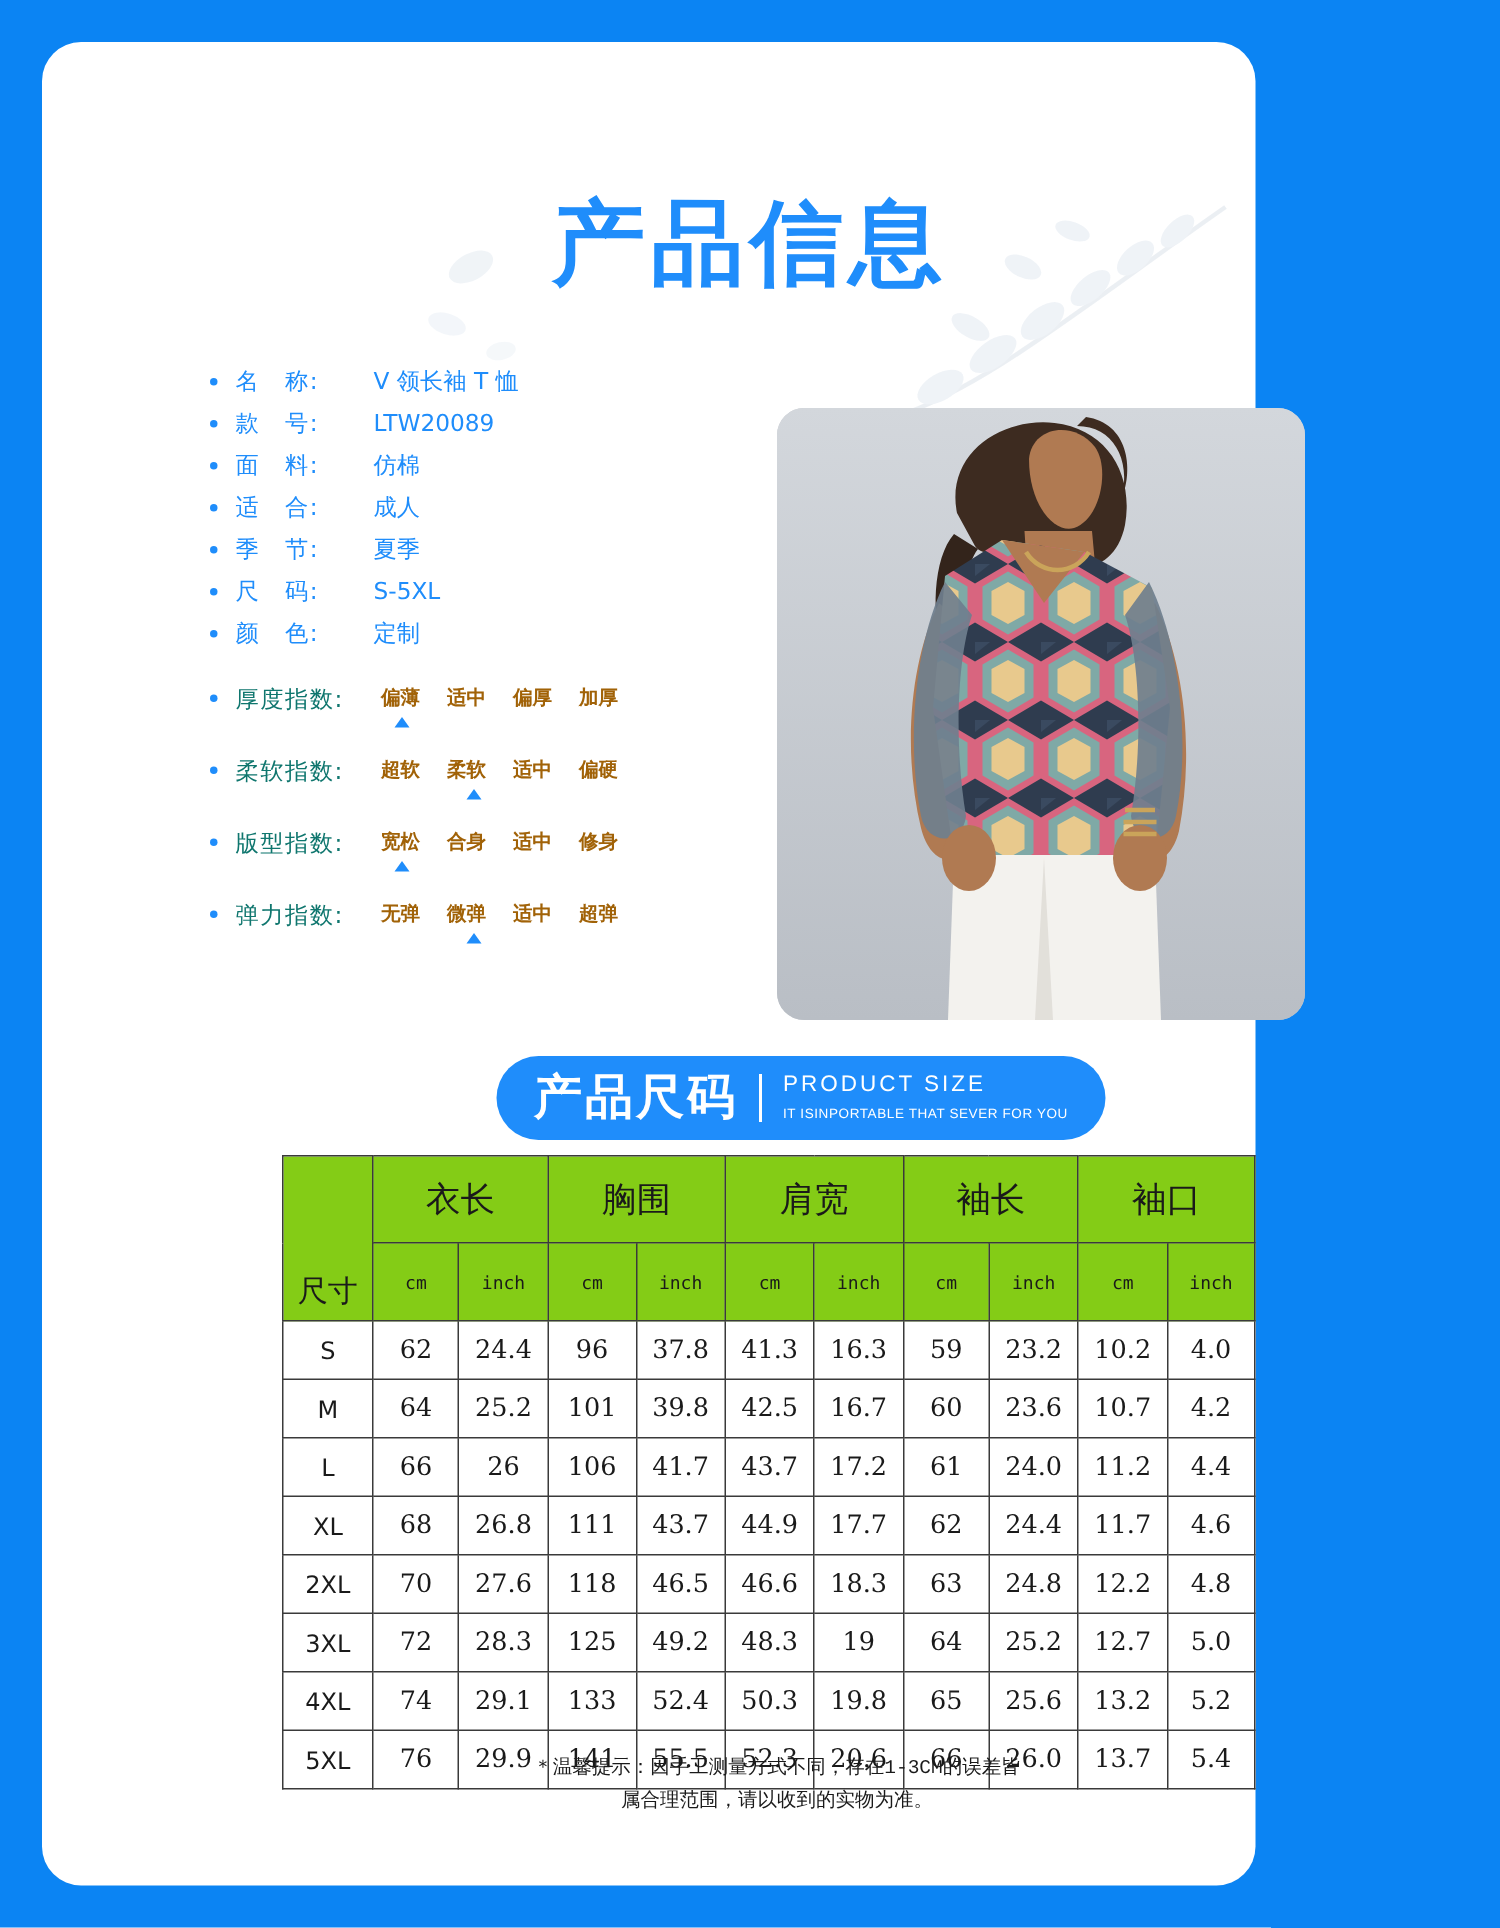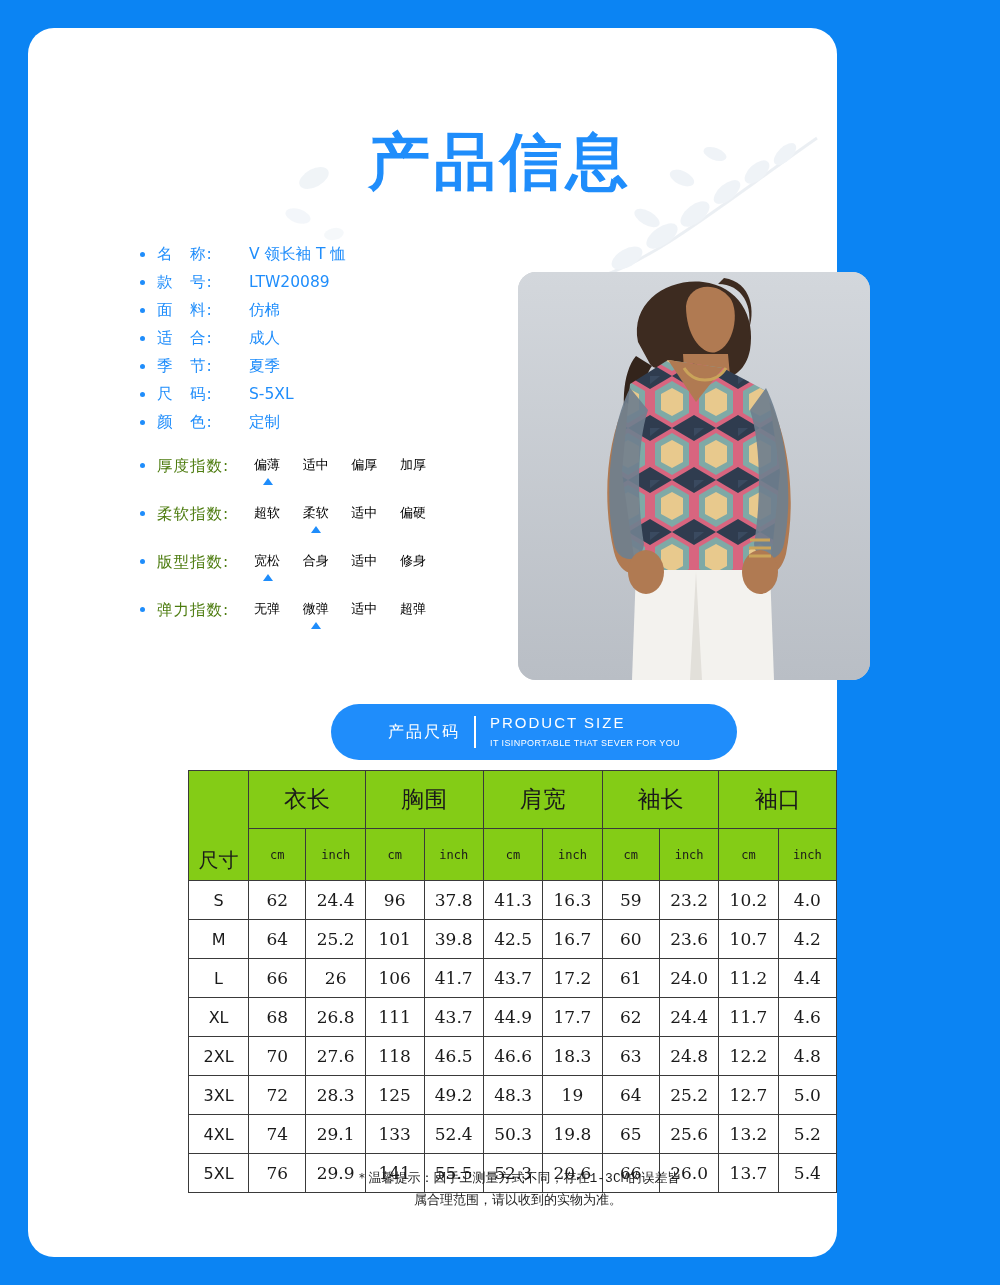--- a/index.html
+++ b/index.html
@@ -73,34 +73,34 @@
     left: 112px; top: 428px;
     width: 360px;
   }
   .idx-row {
     display: flex;
     align-items: flex-start;
     margin-bottom: 26px;
   }
   .idx-label {
     font-size: 15.5px;
-    color: #4d7c0f;
+    color: #0f766e;
     width: 88px;
     flex: none;
     font-family: "DejaVu Sans", sans-serif;
     letter-spacing: 1px;
   }
   .idx-scale { position: relative; width: 190px; }
   .idx-opts {
     display: flex;
-    justify-content: space-between;
     font-size: 13px;
-    color: #000000;
+    color: #a16207;
     font-family: "DejaVu Sans", sans-serif;
     padding-bottom: 4px;
+    font-weight: bold;
   }
   .idx-opt { width: 44px; text-align: center; }
   .idx-line {
     height: 2px;
     background: #1f8dfb;
     width: 100%;
   }
   .idx-marker {
     position: absolute;
     top: 22px;
@@ -125,22 +125,22 @@
     left: 303px; top: 676px;
     width: 406px; height: 56px;
     background: #1f8dfb;
     border-radius: 28px;
     display: flex;
     align-items: center;
     justify-content: center;
     color: #fff;
   }
   .size-banner .cn {
-    font-size: 16px;
-    font-weight: normal;
+    font-size: 32px;
+    font-weight: bold;
     letter-spacing: 2px;
     font-family: "DejaVu Sans", sans-serif;
     margin-right: 14px;
   }
   .sb-divider {
     width: 2px; height: 32px;
     background: #ffffff;
     margin-right: 14px;
   }
   .sb-en { line-height: 1.15; }

